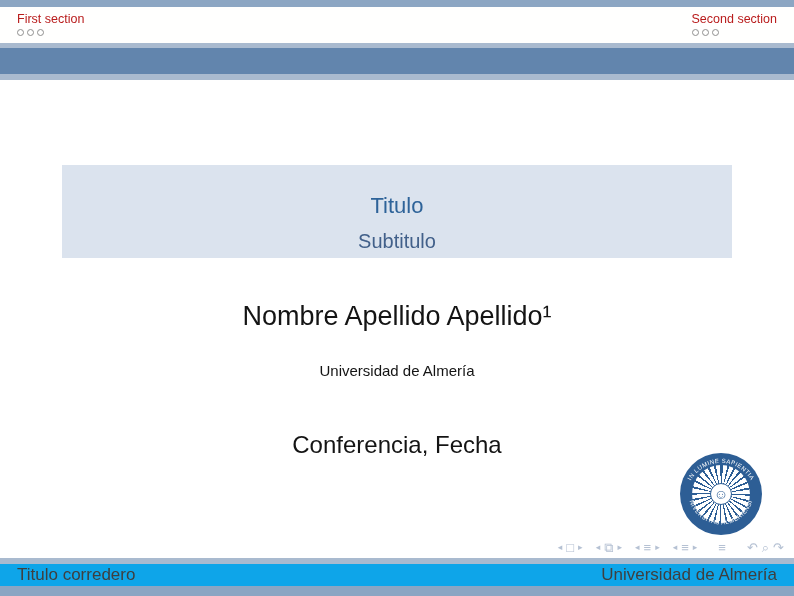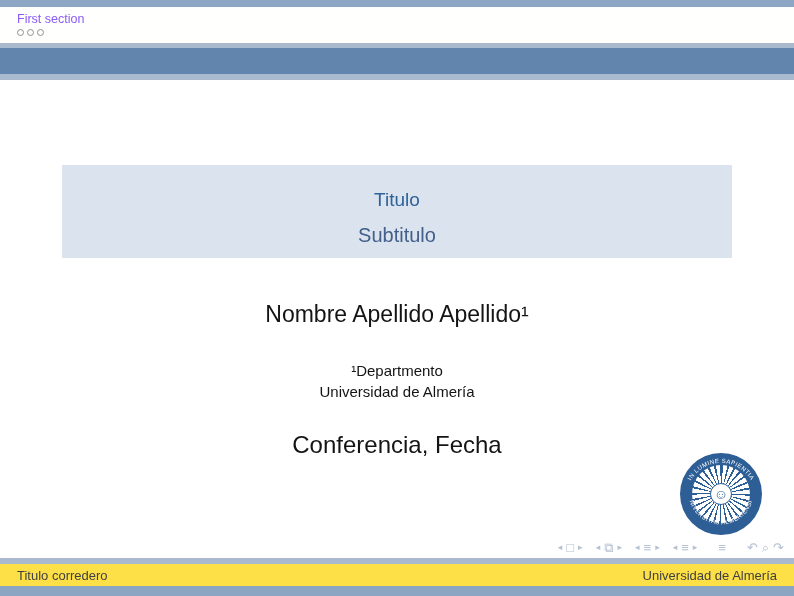--- a/index.html
+++ b/index.html
@@ -10,39 +10,39 @@
   }
   
   .edge-bar-top{position:absolute;top:0;left:0;width:100%;height:7px;background:#8ca6c3;}
   .edge-bar-bottom{position:absolute;bottom:0;left:0;width:100%;height:10px;background:#8ba5c3;}
 
   
   .header{position:absolute;top:7px;left:0;width:100%;height:36px;
     display:flex;justify-content:space-between;align-items:flex-start;
     padding:5px 17px 0 17px;box-sizing:border-box;background:#fffffe;}
   .section-col{display:flex;flex-direction:column;}
-  .section-label{font-size:12.5px;color:#8b5cf6;line-height:14px;cursor:pointer;}
+  .section-label{font-size:12.5px;color:#b91c1c;line-height:14px;cursor:pointer;}
   .dots-row{display:flex;margin-top:3px;}
   .dot{width:7px;height:7px;border:1px solid #8f8f8f;border-radius:50%;
     margin-right:3px;background:transparent;box-sizing:border-box;cursor:pointer;}
 
   
   .bar-light-1{position:absolute;top:43px;left:0;width:100%;height:5px;background:#a9bacf;}
   .bar-dark{position:absolute;top:48px;left:0;width:100%;height:26px;background:#6285ad;}
   .bar-light-2{position:absolute;top:74px;left:0;width:100%;height:6px;background:#a9bacf;}
 
   
   .title-block{position:absolute;left:62px;top:165px;width:670px;height:93px;
     background:#dbe3ee;text-align:center;}
-  .title{margin-top:18px;font-size:19px;font-weight:400;color:#2e6399;line-height:34px;}
+  .title{margin-top:24px;font-size:22px;font-weight:400;color:#2e6399;line-height:34px;}
   .subtitle{margin-top:6px;font-size:20px;font-weight:400;color:#42608a;line-height:24px;text-align:center;}
 
   
   .author{position:absolute;top:301px;left:0;width:100%;text-align:center;
-    font-size:23px;color:#141414;}
+    font-size:27px;color:#141414;}
   .institute{position:absolute;top:360px;left:0;width:100%;text-align:center;
     font-size:15px;color:#141414;line-height:21px;}
   .date{position:absolute;top:431px;left:0;width:100%;text-align:center;
     font-size:24px;color:#141414;}
 
   
   .logo{position:absolute;left:680px;top:453px;width:82px;height:82px;border-radius:50%;
     background:#2d5e95;}
   .logo-rays{position:absolute;inset:12px;border-radius:50%;
     background:#fff;
@@ -60,51 +60,58 @@
     color:#b5c1d3;font-size:13px;user-select:none;}
   .navgroup{display:flex;align-items:center;margin-left:9px;}
   .navgroup.gap-big{margin-left:17px;}
   .navsym{margin:0 2px;cursor:pointer;line-height:1;}
   .nav-tri{font-size:9px;}
 
   
   .footer-light-bar{position:absolute;bottom:32px;left:0;width:100%;height:6px;background:#a9bacf;}
   .footer{position:absolute;bottom:10px;left:0;width:100%;height:22px;
     display:flex;justify-content:space-between;align-items:center;
-    padding:0 17px;box-sizing:border-box;background:#fde047;
-    font-size:13px;color:#3f3f3f;}
+    padding:0 17px;box-sizing:border-box;background:#0ea5e9;
+    font-size:17px;color:#3f3f3f;}
 </style>
 </head>
 <body>
 
 <div class="edge-bar-top"></div>
 
 <div class="header">
   <div class="section-col">
     <span class="section-label">First section</span>
+    <span class="dots-row">
+      <span class="dot"></span>
+      <span class="dot"></span>
+      <span class="dot"></span>
+    </span>
+  </div>
+  <div class="section-col">
+    <span class="section-label">Second section</span>
     <span class="dots-row">
       <span class="dot"></span>
       <span class="dot"></span>
       <span class="dot"></span>
     </span>
   </div>
 </div>
 
 <div class="bar-light-1"></div>
 <div class="bar-dark"></div>
 <div class="bar-light-2"></div>
 
 <div class="title-block">
   <div class="title">Titulo</div>
   <div class="subtitle">Subtitulo</div>
 </div>
 
 <div class="author">Nombre Apellido Apellido¹</div>
 <div class="institute">
-  <div>¹Departmento</div>
   <div>Universidad de Almería</div>
 </div>
 <div class="date">Conferencia, Fecha</div>
 
 <div class="logo">
   <div class="logo-rays"></div>
   <div class="logo-center">
     <span class="logo-face">☺</span>
   </div>
   <svg class="logo-ring" viewBox="0 0 100 100">

